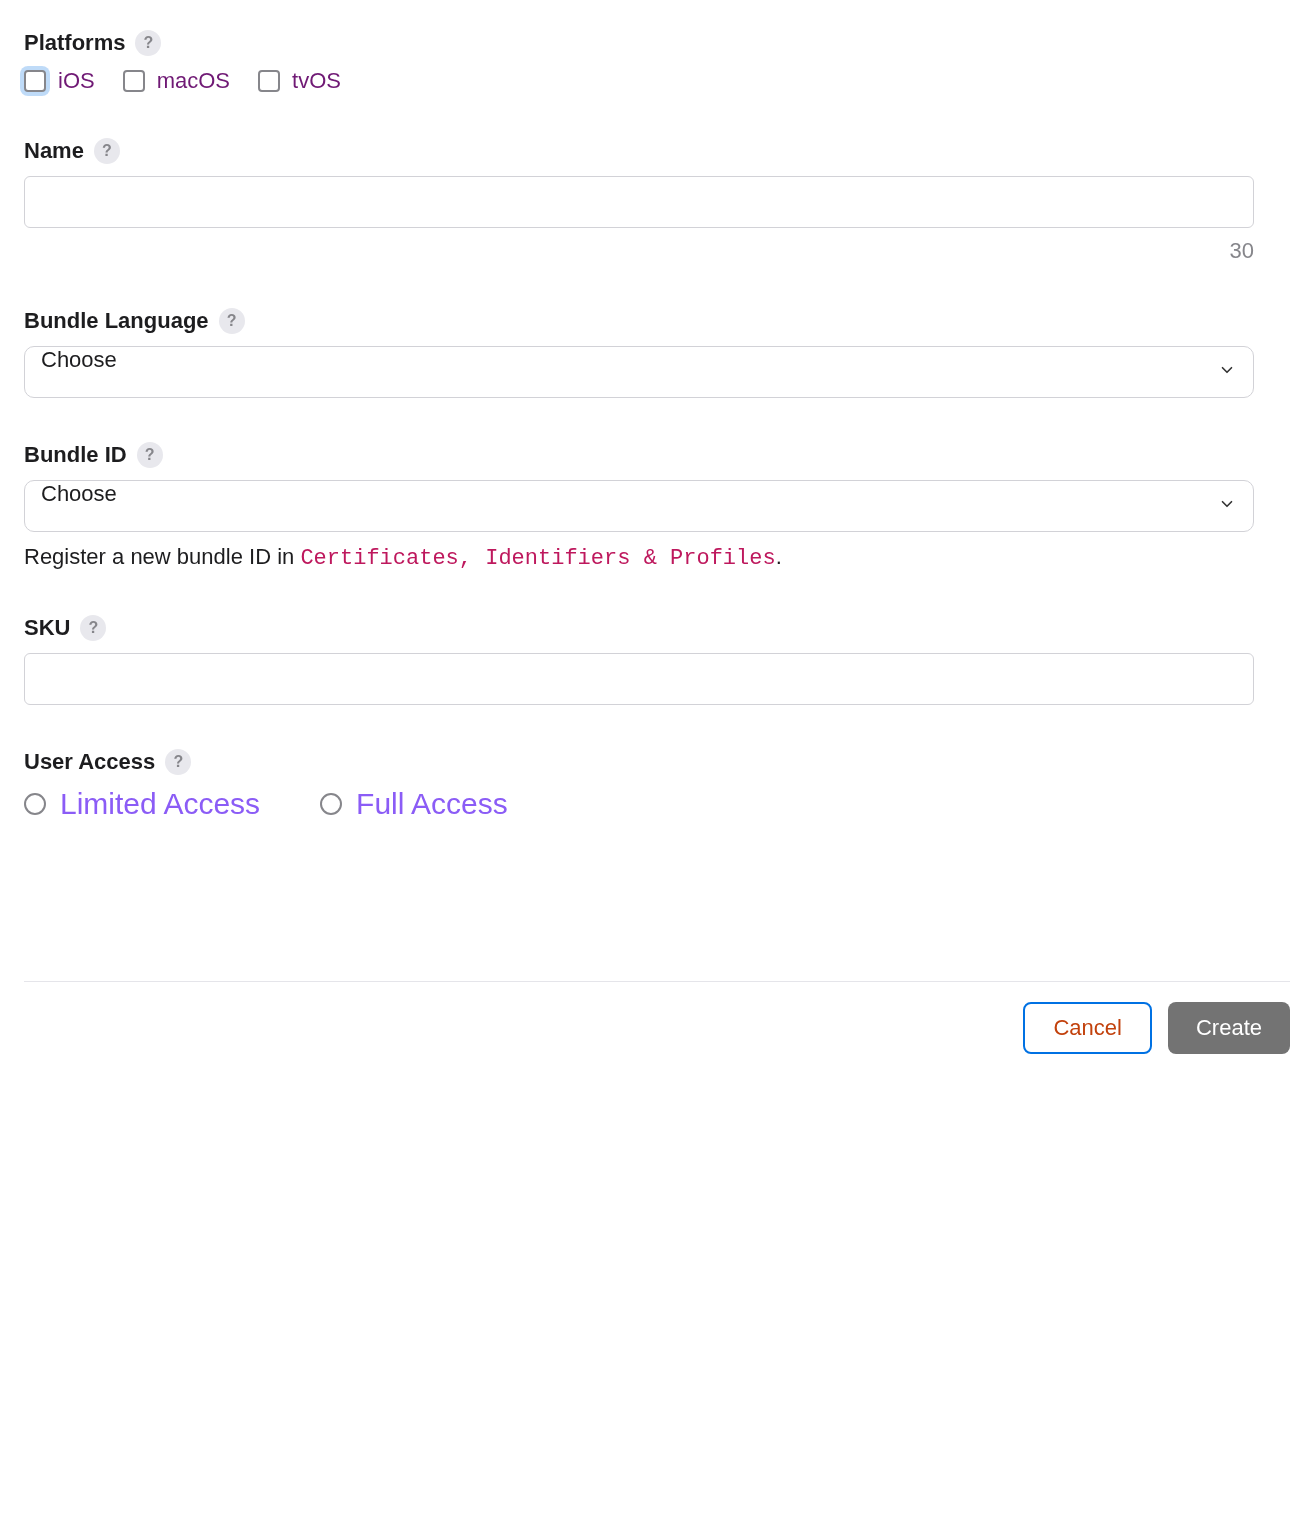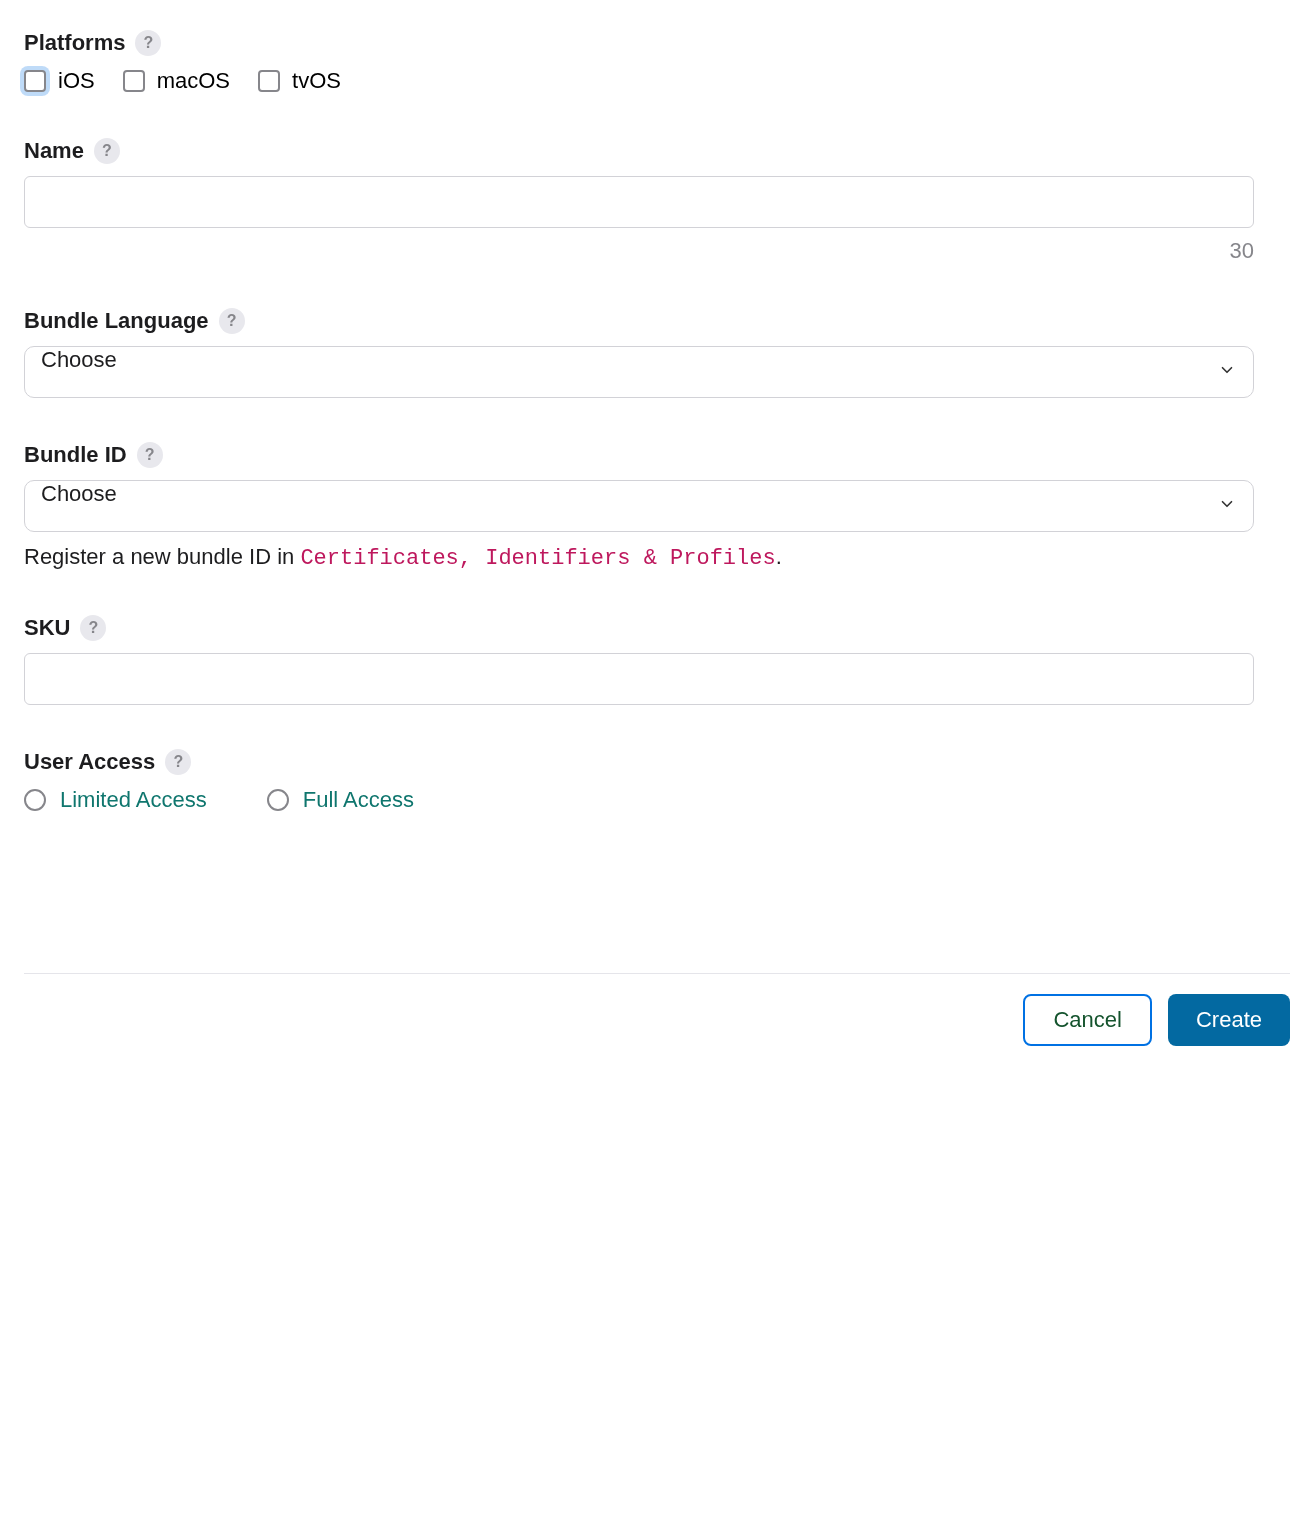--- a/index.html
+++ b/index.html
@@ -66,21 +66,21 @@
       background: #fff;
       cursor: pointer;
       flex-shrink: 0;
     }
     .checkbox.focused {
       box-shadow: 0 0 0 4px rgba(0, 113, 227, 0.25);
       border-color: #86868b;
     }
     .checkbox-label {
       font-size: 22px;
-      color: #000000;
+      color: #701a75;
     }
     .text-input {
       width: 100%;
       max-width: 1230px;
       height: 52px;
       border: 1px solid #d2d2d7;
       border-radius: 6px;
       padding: 0 16px;
       font-size: 20px;
       background: #fff;
@@ -143,22 +143,22 @@
     .radio {
       width: 22px;
       height: 22px;
       border: 2px solid #86868b;
       border-radius: 50%;
       background: #fff;
       cursor: pointer;
       flex-shrink: 0;
     }
     .radio-label {
-      font-size: 22px;
-      color: #0f766e;
+      font-size: 30px;
+      color: #8b5cf6;
     }
     .footer {
       position: relative;
       margin-top: 160px;
       border-top: 1px solid #e5e5ea;
       padding: 20px 0;
       display: flex;
       justify-content: flex-end;
       gap: 16px;
       width: 100%;
@@ -170,24 +170,24 @@
       font-size: 22px;
       font-weight: 500;
       cursor: pointer;
       display: inline-flex;
       align-items: center;
       justify-content: center;
     }
     .btn-cancel {
       background: #fff;
       border: 2px solid #0071e3;
-      color: #14532d;
+      color: #c2410c;
     }
     .btn-create {
-      background: #0369a1;
+      background: #737373;
       border: none;
       color: #fff;
       cursor: not-allowed;
     }
     .content-area {
       max-width: 1240px;
     }
   </style>
 </head>
 <body>

